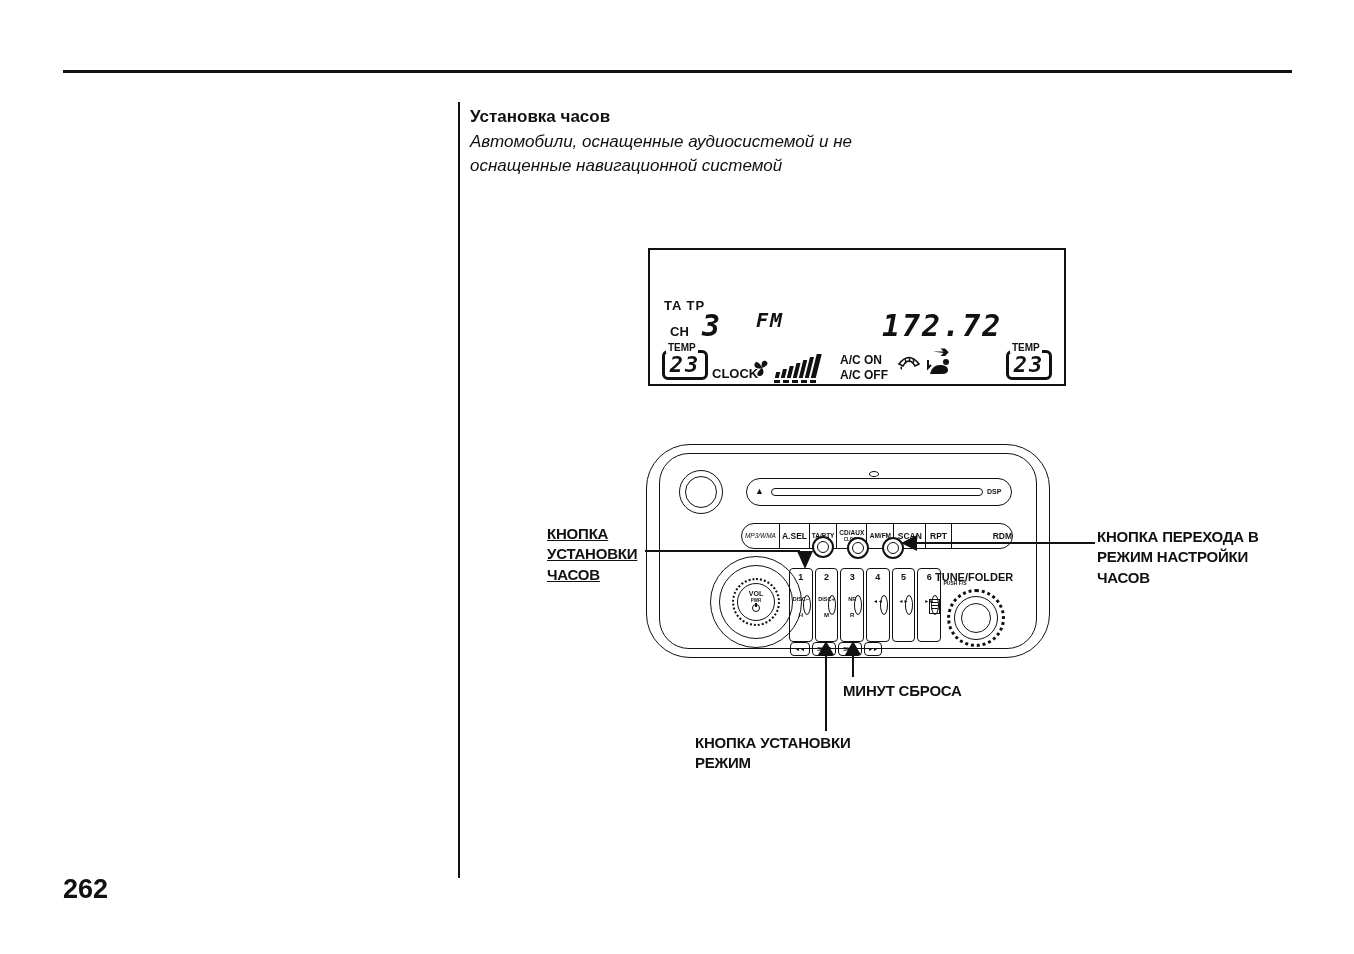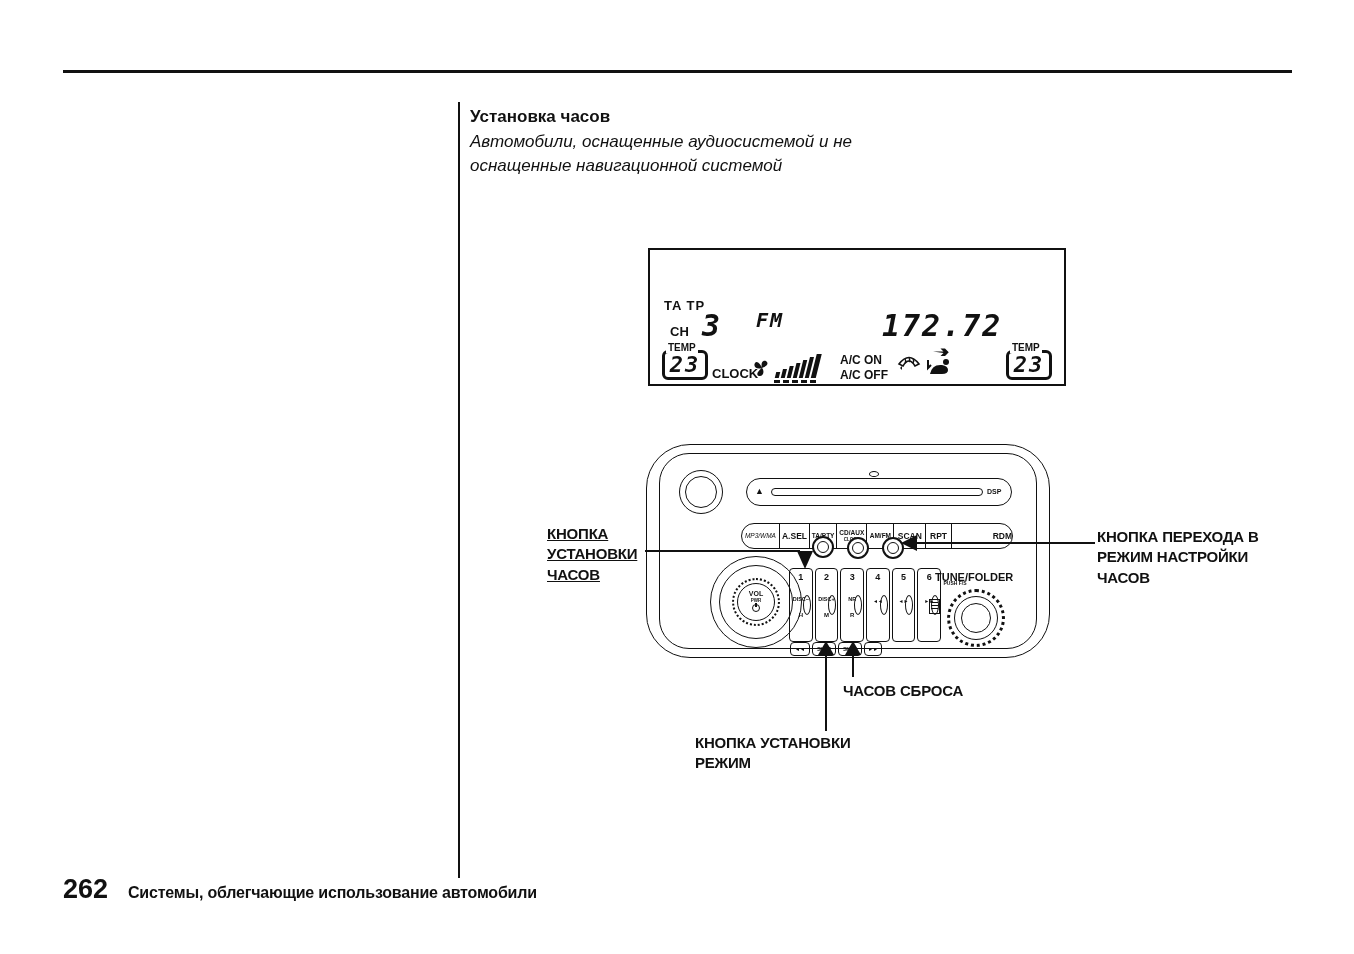--- a/index.html
+++ b/index.html
@@ -217,22 +217,21 @@
   <div class="abs callout" style="left:547px;top:524px;width:112px;text-decoration:underline;">КНОПКА УСТАНОВКИ ЧАСОВ</div>
   <div class="abs ink" style="left:645px;top:550px;width:155px;height:2px;"></div>
   <div class="abs tri" style="left:797px;top:551px;border-left:8px solid transparent;border-right:8px solid transparent;border-top:18px solid #111;"></div>
 
   <div class="abs tri" style="left:901px;top:535px;border-top:8px solid transparent;border-bottom:8px solid transparent;border-right:16px solid #111;"></div>
   <div class="abs ink" style="left:915px;top:542px;width:180px;height:2px;"></div>
   <div class="abs callout" style="left:1097px;top:527px;width:195px;">КНОПКА ПЕРЕХОДА В РЕЖИМ НАСТРОЙКИ ЧАСОВ</div>
 
   <div class="abs tri" style="left:845px;top:641px;border-left:8px solid transparent;border-right:8px solid transparent;border-bottom:14px solid #111;"></div>
   <div class="abs ink" style="left:852px;top:655px;width:2px;height:22px;"></div>
-  <div class="abs callout" style="left:843px;top:681px;width:170px;">ЧАСОВ СБРОСА</div>
+  <div class="abs callout" style="left:843px;top:681px;width:170px;">МИНУТ СБРОСА</div>
 
   <div class="abs tri" style="left:818px;top:641px;border-left:8px solid transparent;border-right:8px solid transparent;border-bottom:14px solid #111;"></div>
   <div class="abs ink" style="left:825px;top:655px;width:2px;height:76px;"></div>
   <div class="abs callout" style="left:695px;top:733px;width:190px;">КНОПКА УСТАНОВКИ РЕЖИМ</div>
 
   <div class="abs b" style="left:63px;top:874px;font-size:27px;">262</div>
-  <div class="abs b" style="left:128px;top:884px;font-size:16px;letter-spacing:-0.2px;">Системы, облегчающие использование автомобили</div>
 
 </div>
 
 </body></html>

